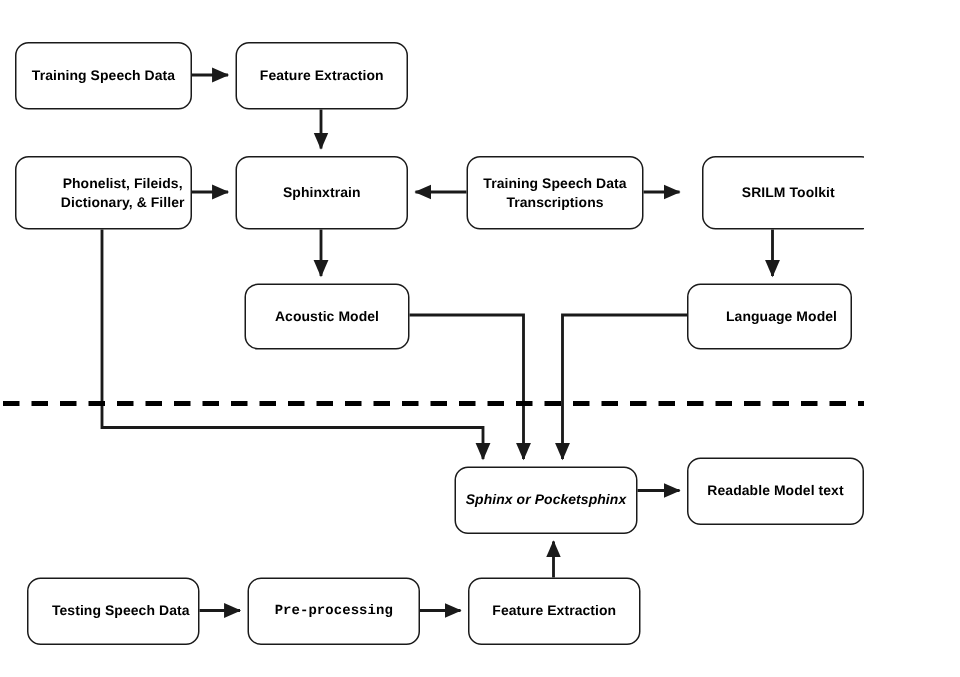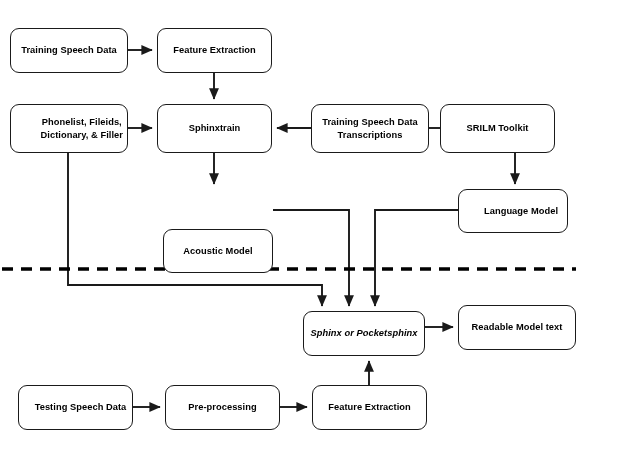--- a/index.html
+++ b/index.html
@@ -109,39 +109,39 @@
         <span class="label">Phonelist, Fileids,
 Dictionary, &amp; Filler</span>
       </div>
       <div class="node-box" style="left: 157px; top: 104px; width: 115px; height: 49px;">
         <span class="label">Sphinxtrain</span>
       </div>
       <div class="node-box" style="left: 311px; top: 104px; width: 118px; height: 49px;">
         <span class="label">Training Speech Data
 Transcriptions</span>
       </div>
-      <div class="node-box" style="left: 440px; top: 104px; width: 115px; height: 49px;">
+      <div class="node-box" style="left: 468px; top: 104px; width: 115px; height: 49px;">
         <span class="label">SRILM Toolkit</span>
       </div>
-      <div class="node-box" style="left: 163px; top: 189px; width: 110px; height: 44px; margin-top: 40px;">
+      <div class="node-box" style="left: 163px; top: 189px; width: 110px; height: 44px;">
         <span class="label">Acoustic Model</span>
       </div>
       <div class="node-box" style="left: 458px; top: 189px; width: 110px; height: 44px; padding-left: 20px;">
         <span class="label">Language Model</span>
       </div>
       <div class="node-box" style="left: 303px; top: 311px; width: 122px; height: 45px; font-style: italic;">
         <span class="label">Sphinx or Pocketsphinx</span>
       </div>
       <div class="node-box" style="left: 458px; top: 305px; width: 118px; height: 45px;">
         <span class="label">Readable Model text</span>
       </div>
       <div class="node-box" style="left: 18px; top: 385px; width: 115px; height: 45px; padding-left: 14px;">
         <span class="label">Testing Speech Data</span>
       </div>
-      <div class="node-box" style="left: 165px; top: 385px; width: 115px; height: 45px;">
+      <div class="node-box" style="left: 165px; top: 385px; width: 115px; height: 45px; font-family: Liberation Mono, monospace;">
         <span class="label">Pre-processing</span>
       </div>
       <div class="node-box" style="left: 312px; top: 385px; width: 115px; height: 45px;">
         <span class="label">Feature Extraction</span>
       </div>
     </div>
   <div id="phase-label-layer">
       <div class="phase-label" style="left: 596px; top: 245px;">Model Development Phase</div>
       <div class="phase-label" style="left: 596px; top: 440px;">Speech Recognition Phase</div>
     </div>

